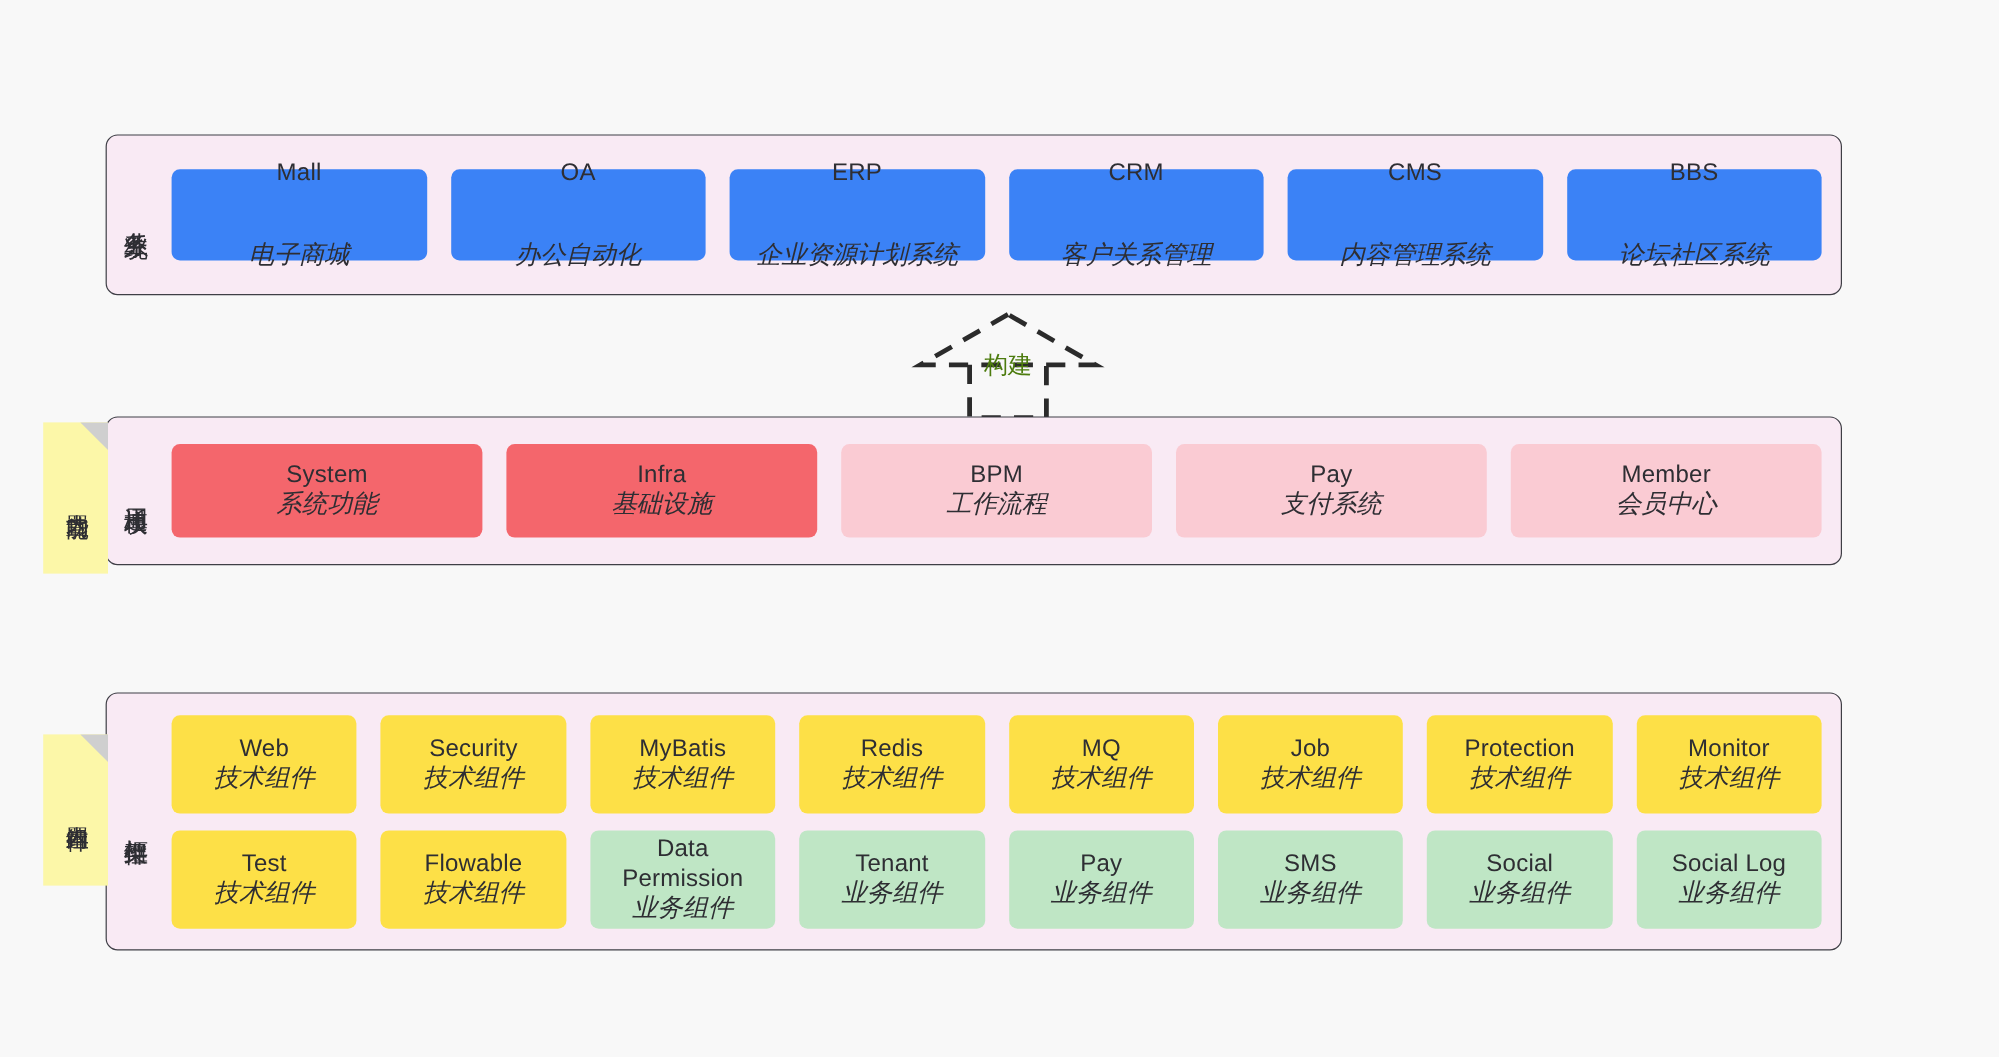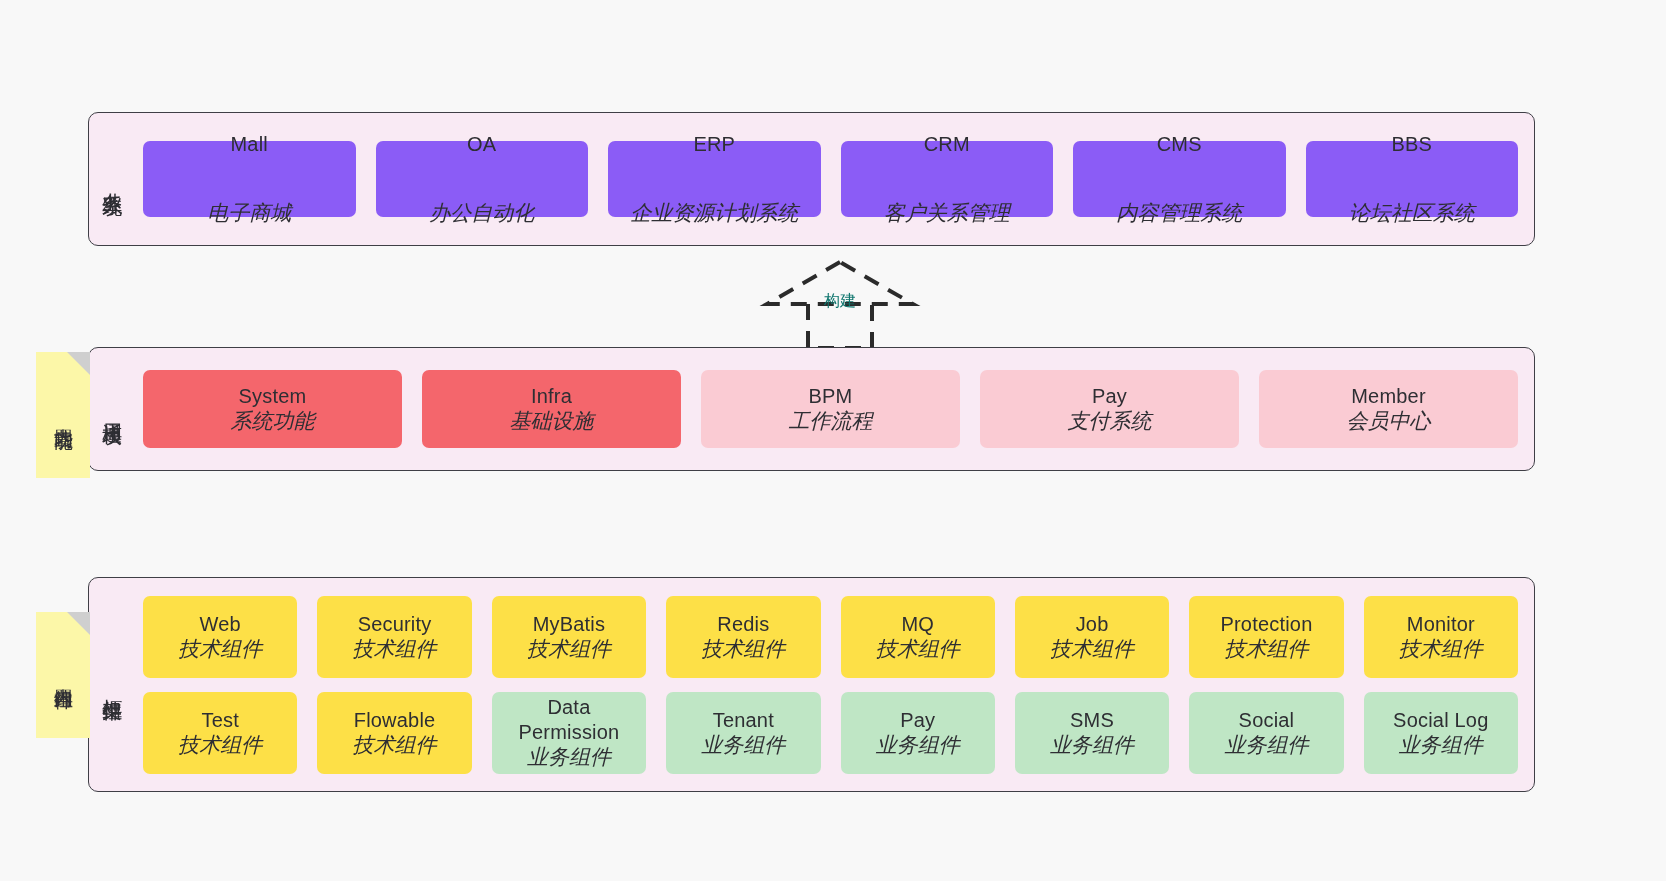--- a/index.html
+++ b/index.html
@@ -78,21 +78,21 @@
   .card .card-en {
     font-size: 20px;
     color: #2e2e33;
     letter-spacing: 0.2px;
   }
   .card .card-cn {
     font-size: 21px;
     color: #2e2e33;
     font-style: italic;
   }
-  .card.blue      { background: #8b5cf6; gap: 44px; }
+  .card.blue      { background: #3b82f6; gap: 44px; }
   .card.red       { background: #f4666c; }
   .card.pinklight { background: #facbd3; }
   .card.green     { background: #fde047; }
   .card.greenlight{ background: #bfe6c5; }
 
   
   #panel-business { left: 88px;  top: 112px; width: 1447px; height: 134px; }
   #panel-common   { left: 88px;  top: 347px; width: 1447px; height: 124px; }
   #panel-frame    { left: 88px;  top: 577px; width: 1447px; height: 215px; }
 
@@ -138,22 +138,22 @@
     position: absolute;
     left: 0;
     top: 0;
     overflow: visible;
   }
   .uml-label {
     position: absolute;
     left: 50%;
     transform: translateX(-50%);
     top: 33px;
-    font-size: 16px;
-    color: #0f766e;
+    font-size: 20px;
+    color: #4d7c0f;
     background: transparent;
     padding: 0 2px;
     white-space: nowrap;
   }
   #arrow-build     { left: 755px; top: 258px; }
   #arrow-implement { left: 770px; top: 489px; }
 </style>
 </head>
 <body>
 

